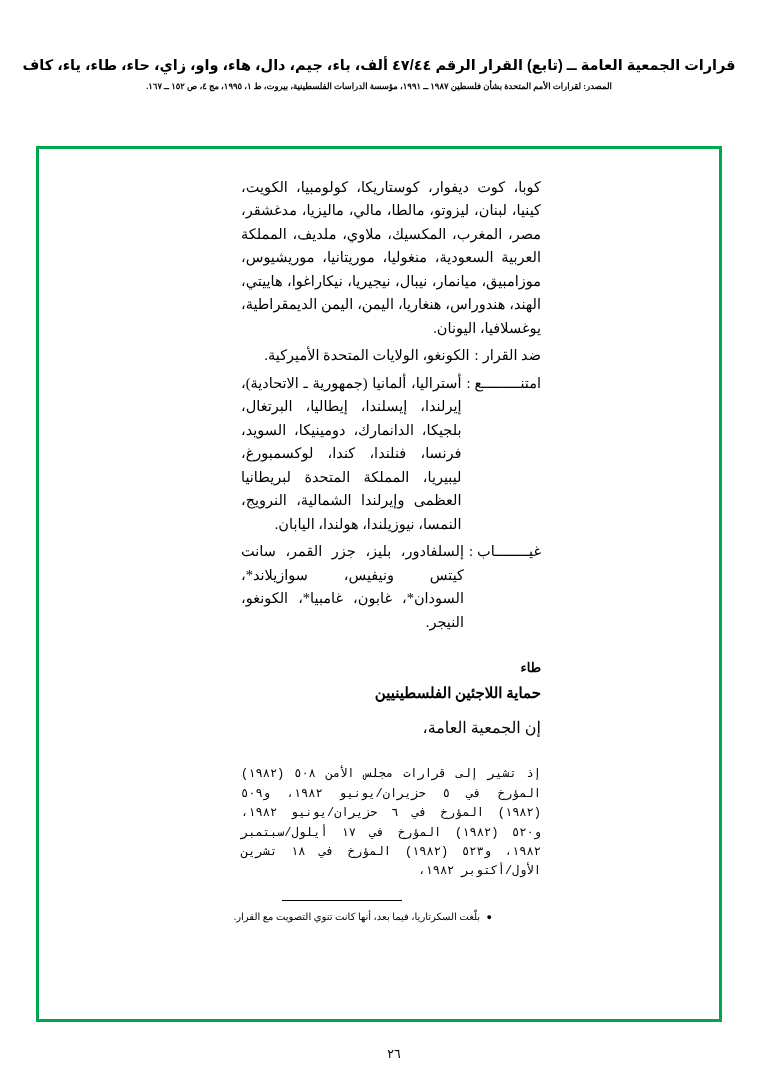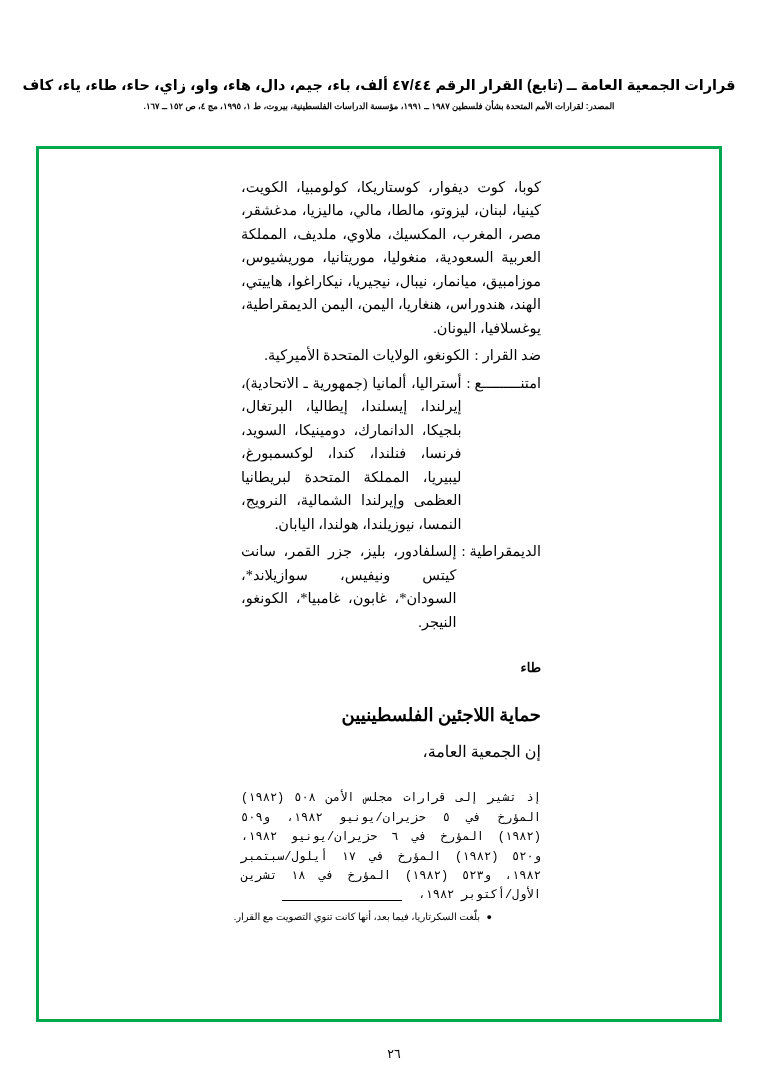--- a/index.html
+++ b/index.html
@@ -16,37 +16,37 @@
     overflow: hidden;
   }
   .page {
     position: relative;
     width: 758px;
     height: 1078px;
     box-sizing: border-box;
   }
   .header {
     position: absolute;
-    top: 76px;
+    top: 56px;
     left: 0;
     right: 0;
     text-align: center;
     direction: rtl;
   }
   .header-title {
     font-family: "Liberation Sans", "DejaVu Sans", sans-serif;
     font-weight: bold;
     font-size: 14.5px;
     letter-spacing: 0px;
     color: #000;
     line-height: 1.3;
   }
   .header-source {
     margin-top: 6px;
-    font-family: Liberation Sans, sans-serif;
+    font-family: Liberation Serif, serif;
     font-weight: bold;
     font-size: 8.5px;
     color: #000;
     line-height: 1.3;
   }
   .frame {
     position: absolute;
     top: 146px;
     left: 36px;
     width: 686px;
@@ -99,23 +99,23 @@
     text-align: justify;
     text-align-last: right;
   }
   .heading-letter {
     margin-top: 26px;
     font-weight: bold;
     font-size: 13px;
     text-align: center;
   }
   .heading-title {
-    margin-top: 28px;
-    font-weight: bold;
-    font-size: 18px;
+    margin-top: 8px;
+    font-weight: bold;
+    font-size: 15px;
     text-align: left;
   }
   .body-lead {
     margin-top: 16px;
     font-size: 16px;
     text-align: left;
   }
   .recital {
     margin-top: 28px;
     font-size: 12px;
@@ -186,21 +186,21 @@
         <span class="txt">الكونغو، الولايات المتحدة الأميركية.</span>
       </div>
 
       <div class="labeled">
         <span class="lbl">امتنـــــــــع</span>
         <span class="colon">:</span>
         <span class="txt">أستراليا، ألمانيا (جمهورية ـ الاتحادية)، إيرلندا، إيسلندا، إيطاليا، البرتغال، بلجيكا، الدانمارك، دومينيكا، السويد، فرنسا، فنلندا، كندا، لوكسمبورغ، ليبيريا، المملكة المتحدة لبريطانيا العظمى وإيرلندا الشمالية، النرويج، النمسا، نيوزيلندا، هولندا، اليابان.</span>
       </div>
 
       <div class="labeled">
-        <span class="lbl">الديمقراطية</span>
+        <span class="lbl">غيــــــــاب</span>
         <span class="colon">:</span>
         <span class="txt">إلسلفادور، بليز، جزر القمر، سانت كيتس ونيفيس، سوازيلاند*، السودان*، غابون، غامبيا*، الكونغو، النيجر.</span>
       </div>
 
       <div class="heading-letter">طاء</div>
 
       <div class="heading-title">حماية اللاجئين الفلسطينيين</div>
 
       <div class="body-lead">إن الجمعية العامة،</div>
 

